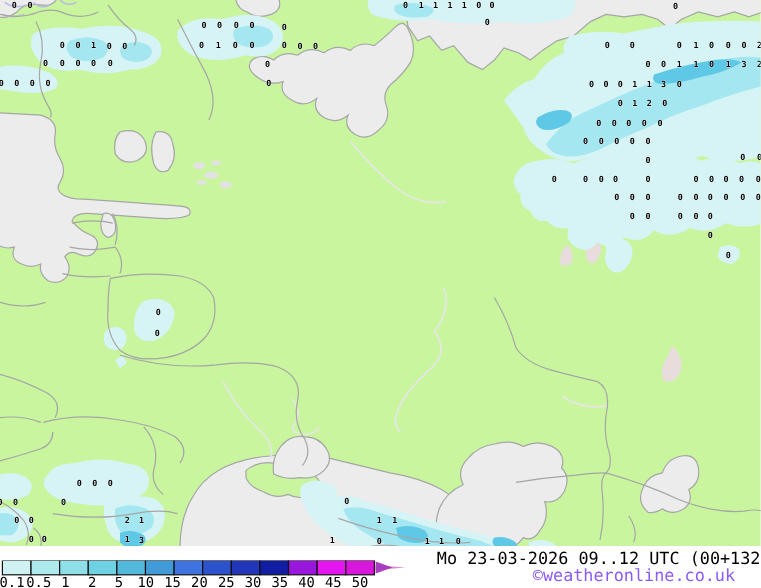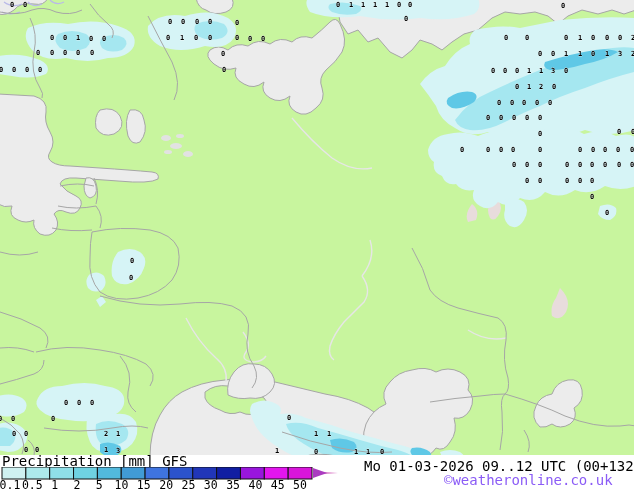--- a/index.html
+++ b/index.html
@@ -266,21 +266,20 @@
         <text x="329" y="435.6" text-anchor="middle">1</text>
         <text x="277" y="452.6" text-anchor="middle">1</text>
         <text x="316" y="453.6" text-anchor="middle">0</text>
         <text x="356" y="453.6" text-anchor="middle">1</text>
         <text x="368" y="453.6" text-anchor="middle">1</text>
         <text x="382" y="453.6" text-anchor="middle">0</text>
       </g>
   </svg>
 
   <div class="footer">
-    <div class="legend-title">Precipitation [mm] GFS</div>
     <svg class="legend-svg" width="350" height="23" viewBox="0 0 350 23">
       <g id="legend-segments">
           <rect x="2.00" y="0" width="23.85" height="12" fill="#cff1f1" stroke="#111" stroke-width="1"></rect>
           <rect x="25.85" y="0" width="23.85" height="12" fill="#adeaec" stroke="#111" stroke-width="1"></rect>
           <rect x="49.69" y="0" width="23.85" height="12" fill="#8fdfe8" stroke="#111" stroke-width="1"></rect>
           <rect x="73.54" y="0" width="23.85" height="12" fill="#6fd2e2" stroke="#111" stroke-width="1"></rect>
           <rect x="97.38" y="0" width="23.85" height="12" fill="#52b9dc" stroke="#111" stroke-width="1"></rect>
           <rect x="121.23" y="0" width="23.85" height="12" fill="#419bd6" stroke="#111" stroke-width="1"></rect>
           <rect x="145.08" y="0" width="23.85" height="12" fill="#3f74e0" stroke="#111" stroke-width="1"></rect>
           <rect x="168.92" y="0" width="23.85" height="12" fill="#2c53cc" stroke="#111" stroke-width="1"></rect>
@@ -302,16 +301,16 @@
           <text x="143.8" y="22" text-anchor="middle">15</text>
           <text x="166.2" y="22" text-anchor="middle">20</text>
           <text x="188.5" y="22" text-anchor="middle">25</text>
           <text x="210.8" y="22" text-anchor="middle">30</text>
           <text x="233.1" y="22" text-anchor="middle">35</text>
           <text x="255.4" y="22" text-anchor="middle">40</text>
           <text x="277.7" y="22" text-anchor="middle">45</text>
           <text x="300.0" y="22" text-anchor="middle">50</text>
         </g>
     </svg>
-    <div class="date-line">Mo 01-03-2026 09..12 UTC (00+132</div>
+    <div class="date-line">Mo 23-03-2026 09..12 UTC (00+132</div>
     <div class="copyright">©weatheronline.co.uk</div>
   </div>
 </div>
 
 </body></html>

